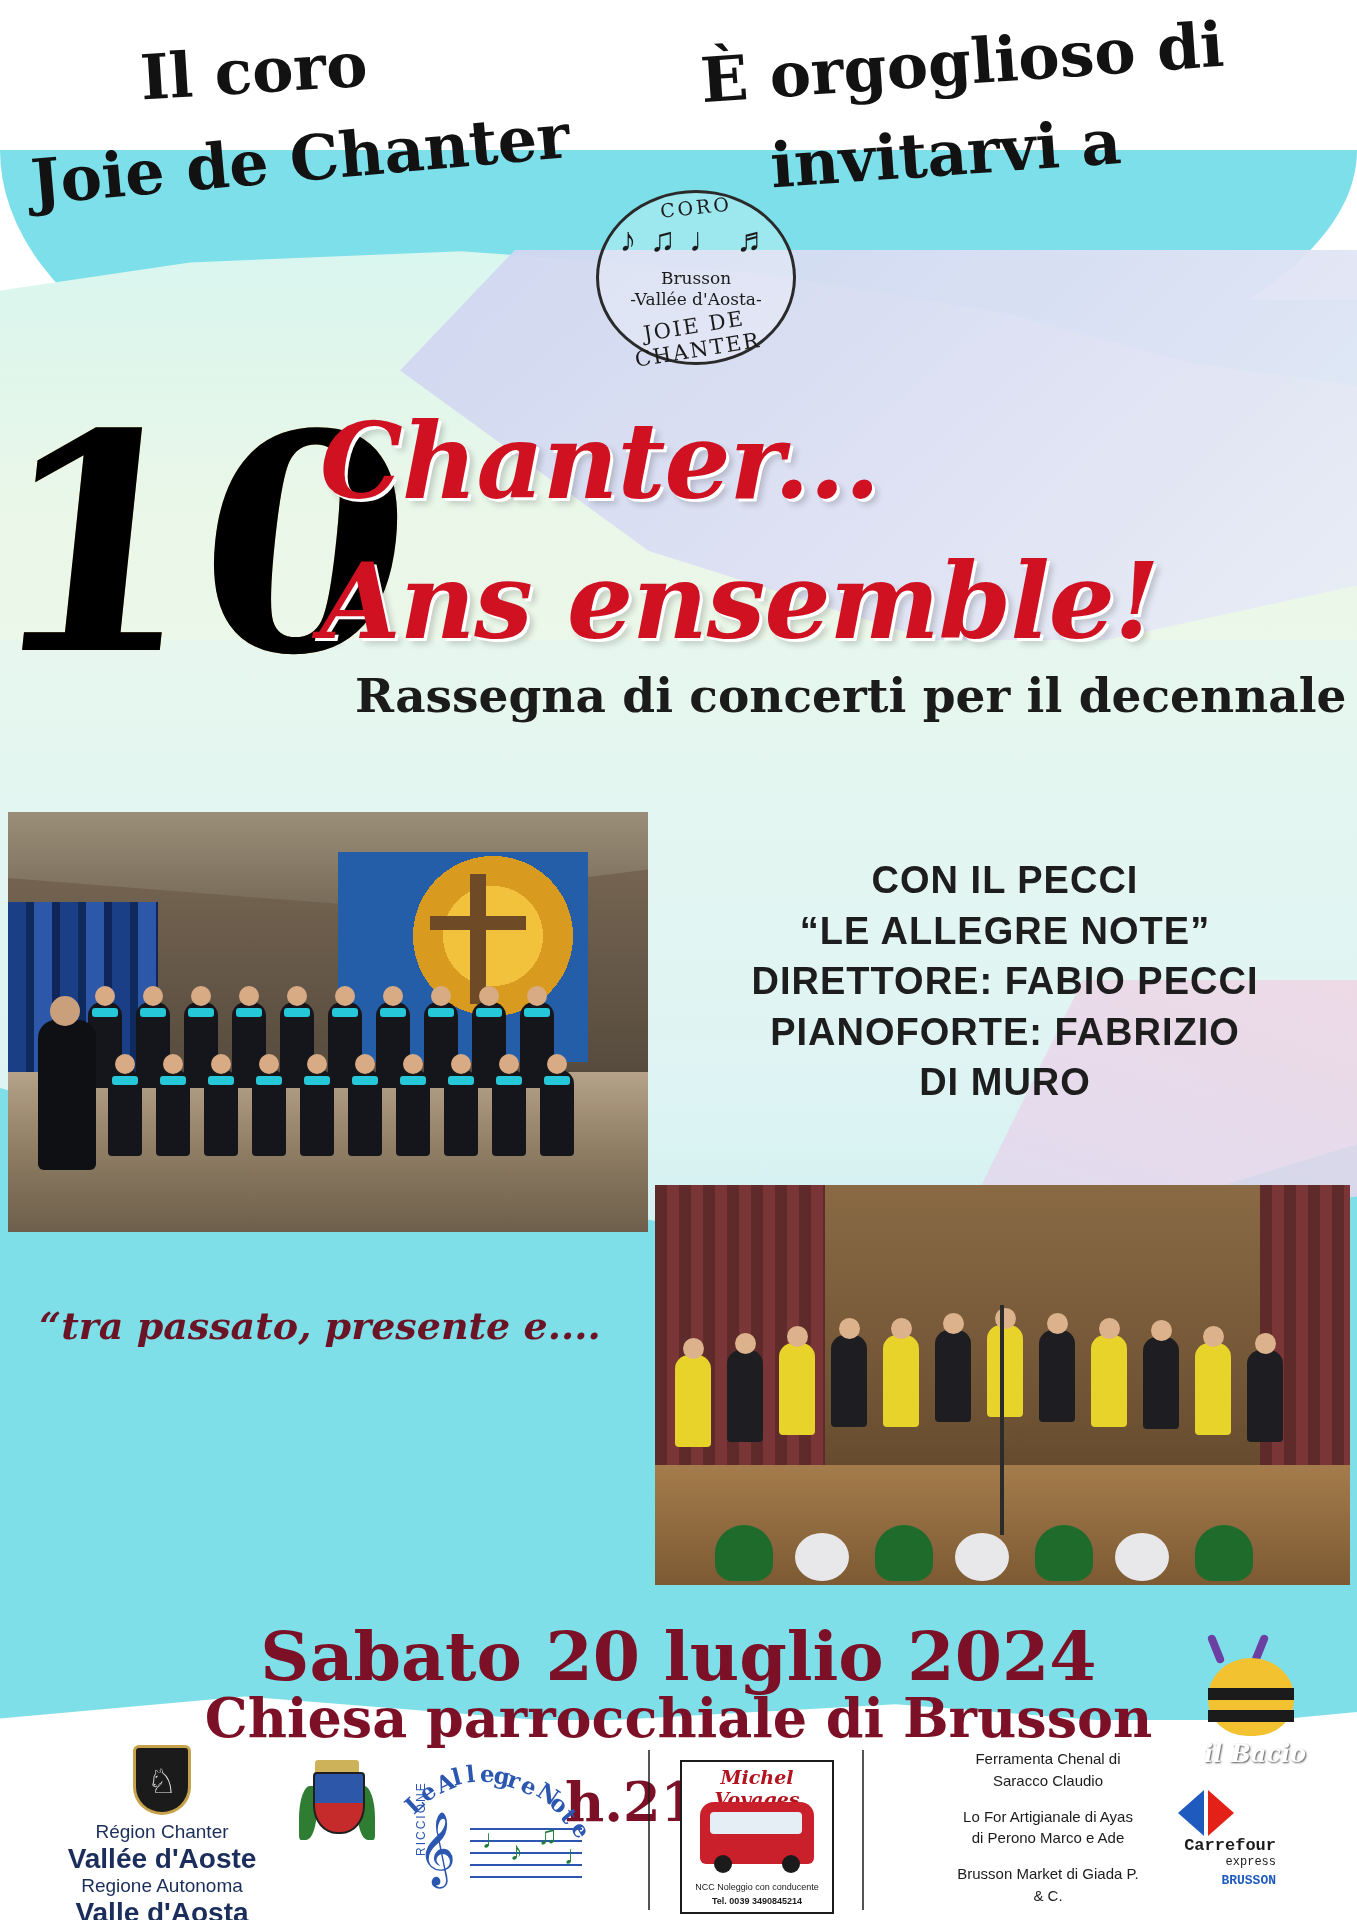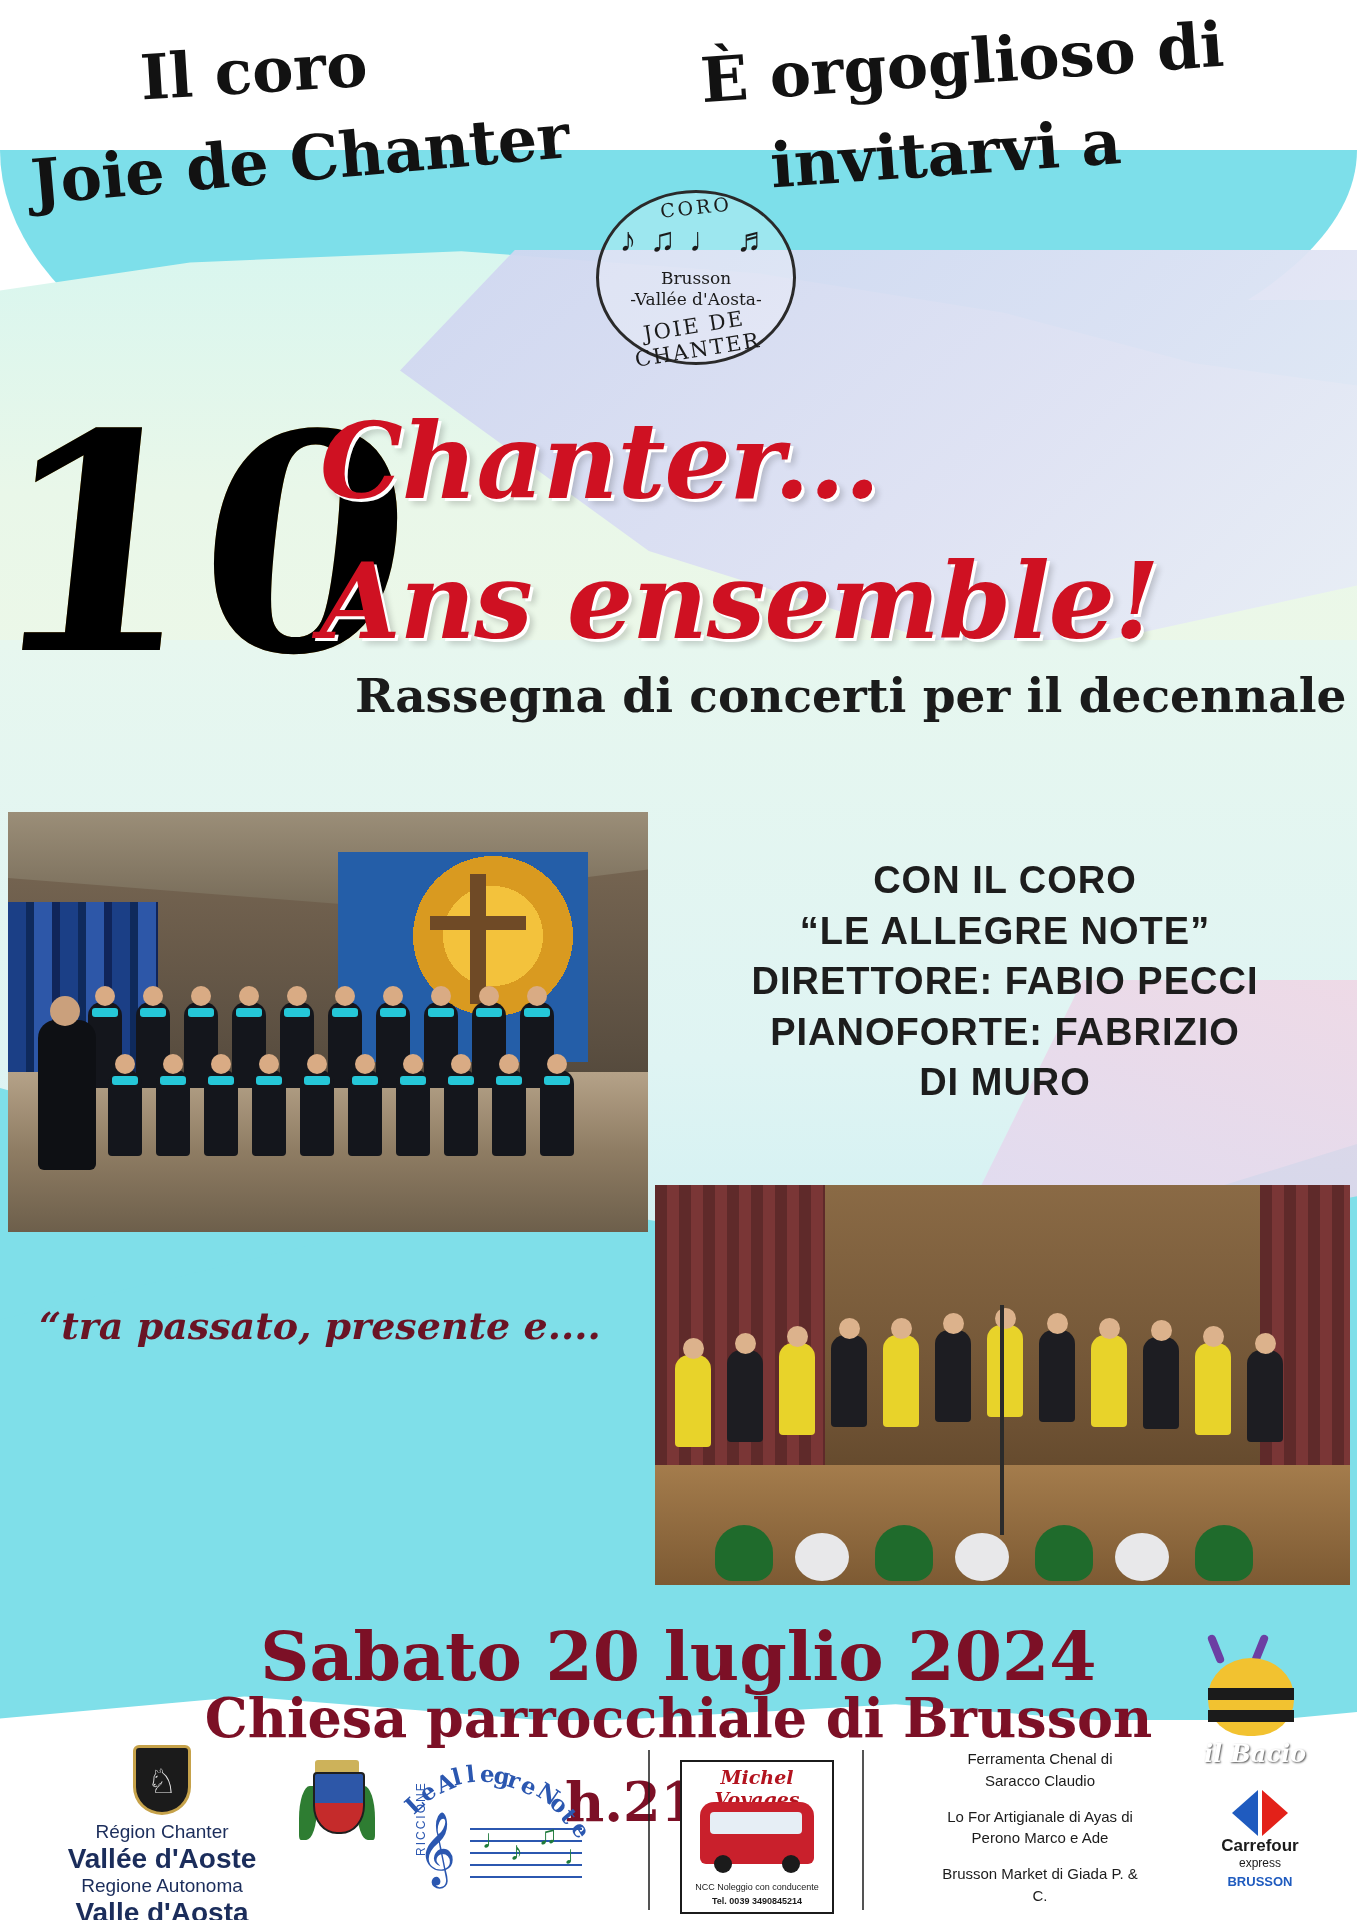--- a/index.html
+++ b/index.html
@@ -178,36 +178,36 @@
   .sp-michel .bus .w1{position:absolute;left:14px;bottom:-9px;width:18px;height:18px;
     background:#1b1b1b;border-radius:50%;}
   .sp-michel .bus .w2{position:absolute;right:14px;bottom:-9px;width:18px;height:18px;
     background:#1b1b1b;border-radius:50%;}
   .sp-michel .sub{position:absolute;left:0;bottom:20px;width:100%;text-align:center;font-size:9px;color:#1b1b1b;}
   .sp-michel .tel{position:absolute;left:0;bottom:6px;width:100%;text-align:center;font-size:9px;
     font-weight:bold;color:#1b1b1b;}
 
   .sp-text{position:absolute;left:940px;top:1748px;width:200px;text-align:center;
     font-size:15px;color:#1b1b1b;line-height:1.45;}
-  .sp-text p{margin:0 0 14px 0;}
+  .sp-text p{margin:0 0 14px 16px;}
 
   .sp-bacio{position:absolute;left:1190px;top:1640px;width:130px;height:130px;}
   .sp-bacio .bee{position:absolute;left:18px;top:18px;width:86px;height:78px;
     background:#f2c230;border-radius:50% 50% 46% 46%;}
   .sp-bacio .bee .stripe{position:absolute;left:0;top:30px;width:100%;height:12px;background:#1b1b1b;}
   .sp-bacio .bee .stripe2{position:absolute;left:0;top:52px;width:100%;height:12px;background:#1b1b1b;}
   .sp-bacio .ant1{position:absolute;left:22px;top:-6px;width:8px;height:30px;background:#6c3fa3;
     border-radius:4px;transform:rotate(-22deg);}
   .sp-bacio .ant2{position:absolute;left:66px;top:-6px;width:8px;height:30px;background:#6c3fa3;
     border-radius:4px;transform:rotate(22deg);}
   .sp-bacio .lbl{position:absolute;left:0;bottom:2px;width:100%;text-align:center;
     font-family:"DejaVu Serif",serif;font-style:italic;font-weight:bold;font-size:24px;color:#ffffff;
     text-shadow:1px 1px 2px #555;}
 
-  .sp-carrefour{position:absolute;left:1190px;top:1790px;width:140px;text-align:center;}
+  .sp-carrefour{position:absolute;left:1136px;top:1790px;width:140px;text-align:right;font-family:Liberation Mono, monospace;}
   .sp-carrefour .mark{width:56px;height:46px;margin:0 auto;position:relative;}
   .sp-carrefour .mark .b{position:absolute;left:0;top:0;width:26px;height:46px;
     background:#1f5bbf;clip-path:polygon(0 50%,100% 0,100% 100%);}
   .sp-carrefour .mark .r{position:absolute;right:0;top:0;width:26px;height:46px;
     background:#e32119;clip-path:polygon(100% 50%,0 0,0 100%);}
   .sp-carrefour .n1{font-size:17px;font-weight:bold;color:#1b1b1b;}
   .sp-carrefour .n2{font-size:12px;color:#1b1b1b;}
   .sp-carrefour .n3{font-size:13px;font-weight:bold;color:#1f5bbf;margin-top:4px;}
 
   .divider{position:absolute;top:1750px;width:2px;height:160px;background:#1b1b1b;opacity:.75;}
@@ -322,21 +322,21 @@
         <i class="scarf"></i>
       </div>
     <div class="p1-person" style="left:452px">
         <i class="scarf"></i>
       </div>
   </div>
   <div class="p1-dir"></div>
 </div>
 
 <div class="credits">
-  <div>CON IL CORO</div>
+  <div>CON IL PECCI</div>
   <div>“LE ALLEGRE NOTE”</div>
   <div>DIRETTORE: FABIO PECCI</div>
   <div>PIANOFORTE: FABRIZIO</div>
   <div>DI MURO</div>
 </div>
 
 <div class="quote">
   <div>“tra passato,  presente  e....</div>
 </div>
 

